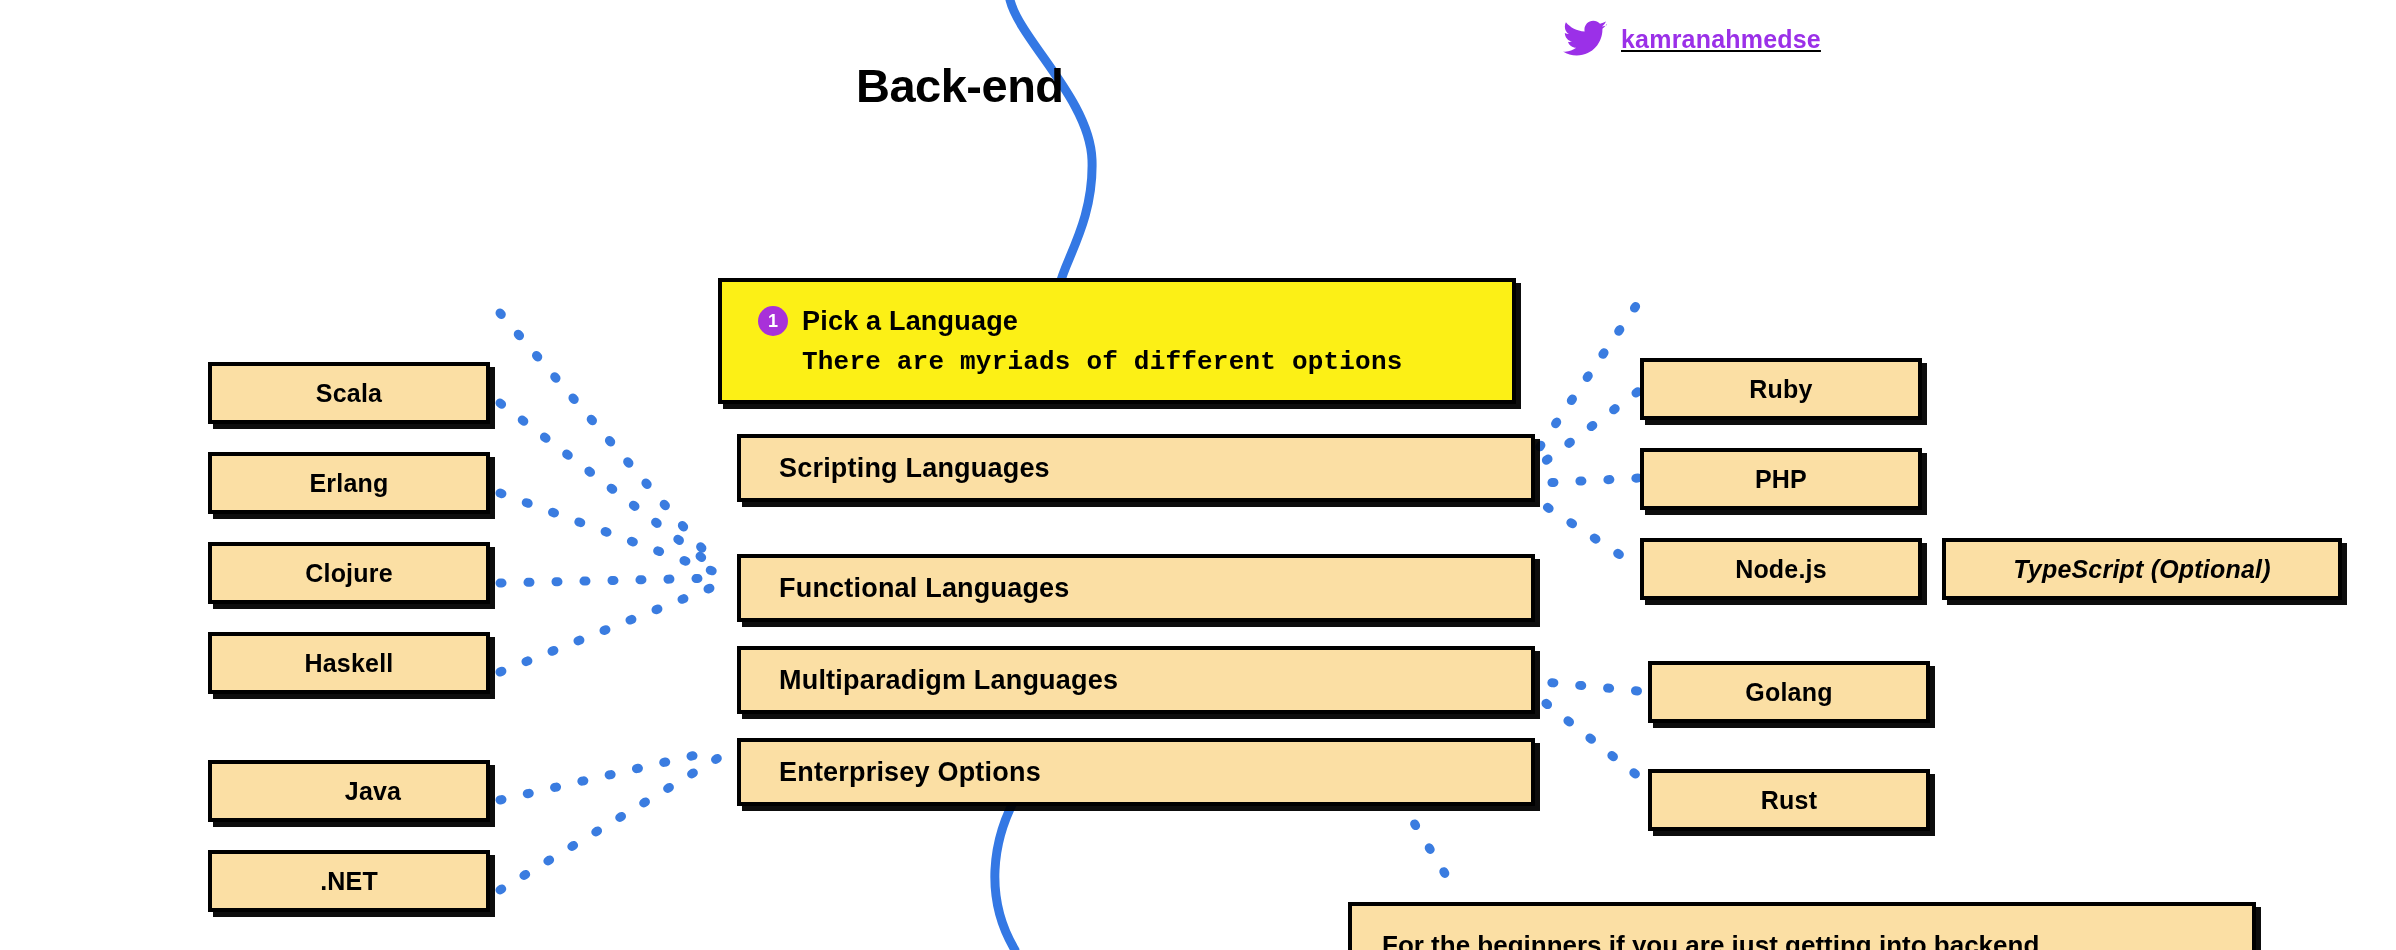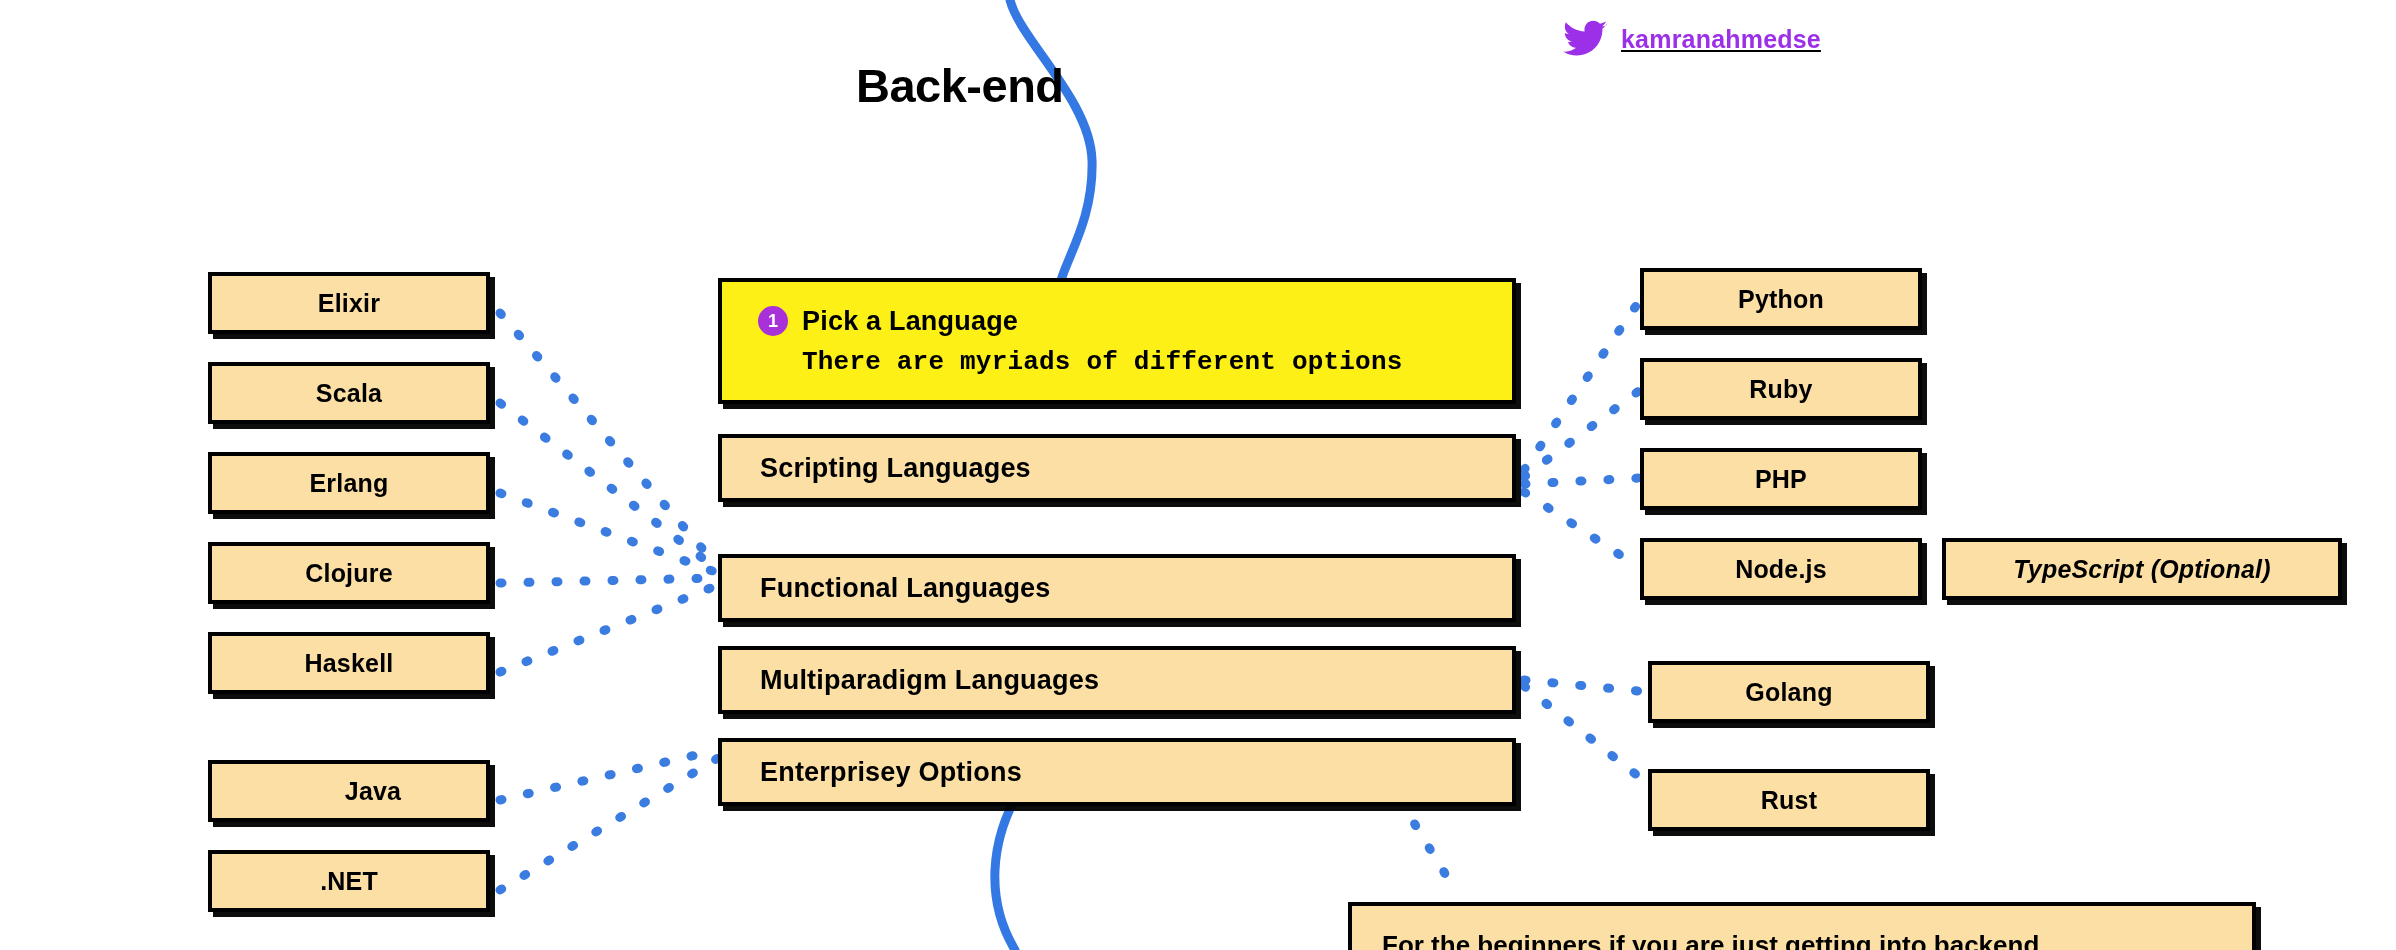--- a/index.html
+++ b/index.html
@@ -67,20 +67,21 @@
   .node.leaf {
     justify-content: center;
     font-size: 25px;
     letter-spacing: 0.2px;
   }
   .node.category {
     justify-content: flex-start;
     padding-left: 38px;
     font-size: 27px;
     letter-spacing: 0.2px;
+    margin-left: 19px;
   }
   .node.primary {
     background: #fcf016;
     flex-direction: column;
     align-items: flex-start;
     justify-content: center;
     padding-left: 36px;
   }
   .primary-row {
     display: flex;
@@ -182,46 +183,40 @@
   </div>
 
   <div class="node category" style="left:718px; top:646px; width:798px; height:68px;">
     <span>Multiparadigm Languages</span>
   </div>
 
   <div class="node category" style="left:718px; top:738px; width:798px; height:68px;">
     <span>Enterprisey Options</span>
   </div>
 
-  <div class="node leaf" style="left:208px; top:272px; width:282px; height:62px;">
-    <span>Elixir</span>
-  </div>
   <div class="node leaf" style="left:208px; top:362px; width:282px; height:62px;">
     <span>Scala</span>
   </div>
   <div class="node leaf" style="left:208px; top:452px; width:282px; height:62px;">
     <span>Erlang</span>
   </div>
   <div class="node leaf" style="left:208px; top:542px; width:282px; height:62px;">
     <span>Clojure</span>
   </div>
   <div class="node leaf" style="left:208px; top:632px; width:282px; height:62px;">
     <span>Haskell</span>
   </div>
 
   <div class="node leaf" style="left:208px; top:760px; width:282px; height:62px;padding-left:48px;">
     <span>Java</span>
   </div>
   <div class="node leaf" style="left:208px; top:850px; width:282px; height:62px;">
     <span>.NET</span>
   </div>
 
-  <div class="node leaf" style="left:1640px; top:268px; width:282px; height:62px;">
-    <span>Python</span>
-  </div>
   <div class="node leaf" style="left:1640px; top:358px; width:282px; height:62px;">
     <span>Ruby</span>
   </div>
   <div class="node leaf" style="left:1640px; top:448px; width:282px; height:62px;">
     <span>PHP</span>
   </div>
   <div class="node leaf" style="left:1640px; top:538px; width:282px; height:62px;">
     <span>Node.js</span>
   </div>
   <div class="node leaf" style="left:1942px; top:538px; width:400px; height:62px;font-style:italic;">

